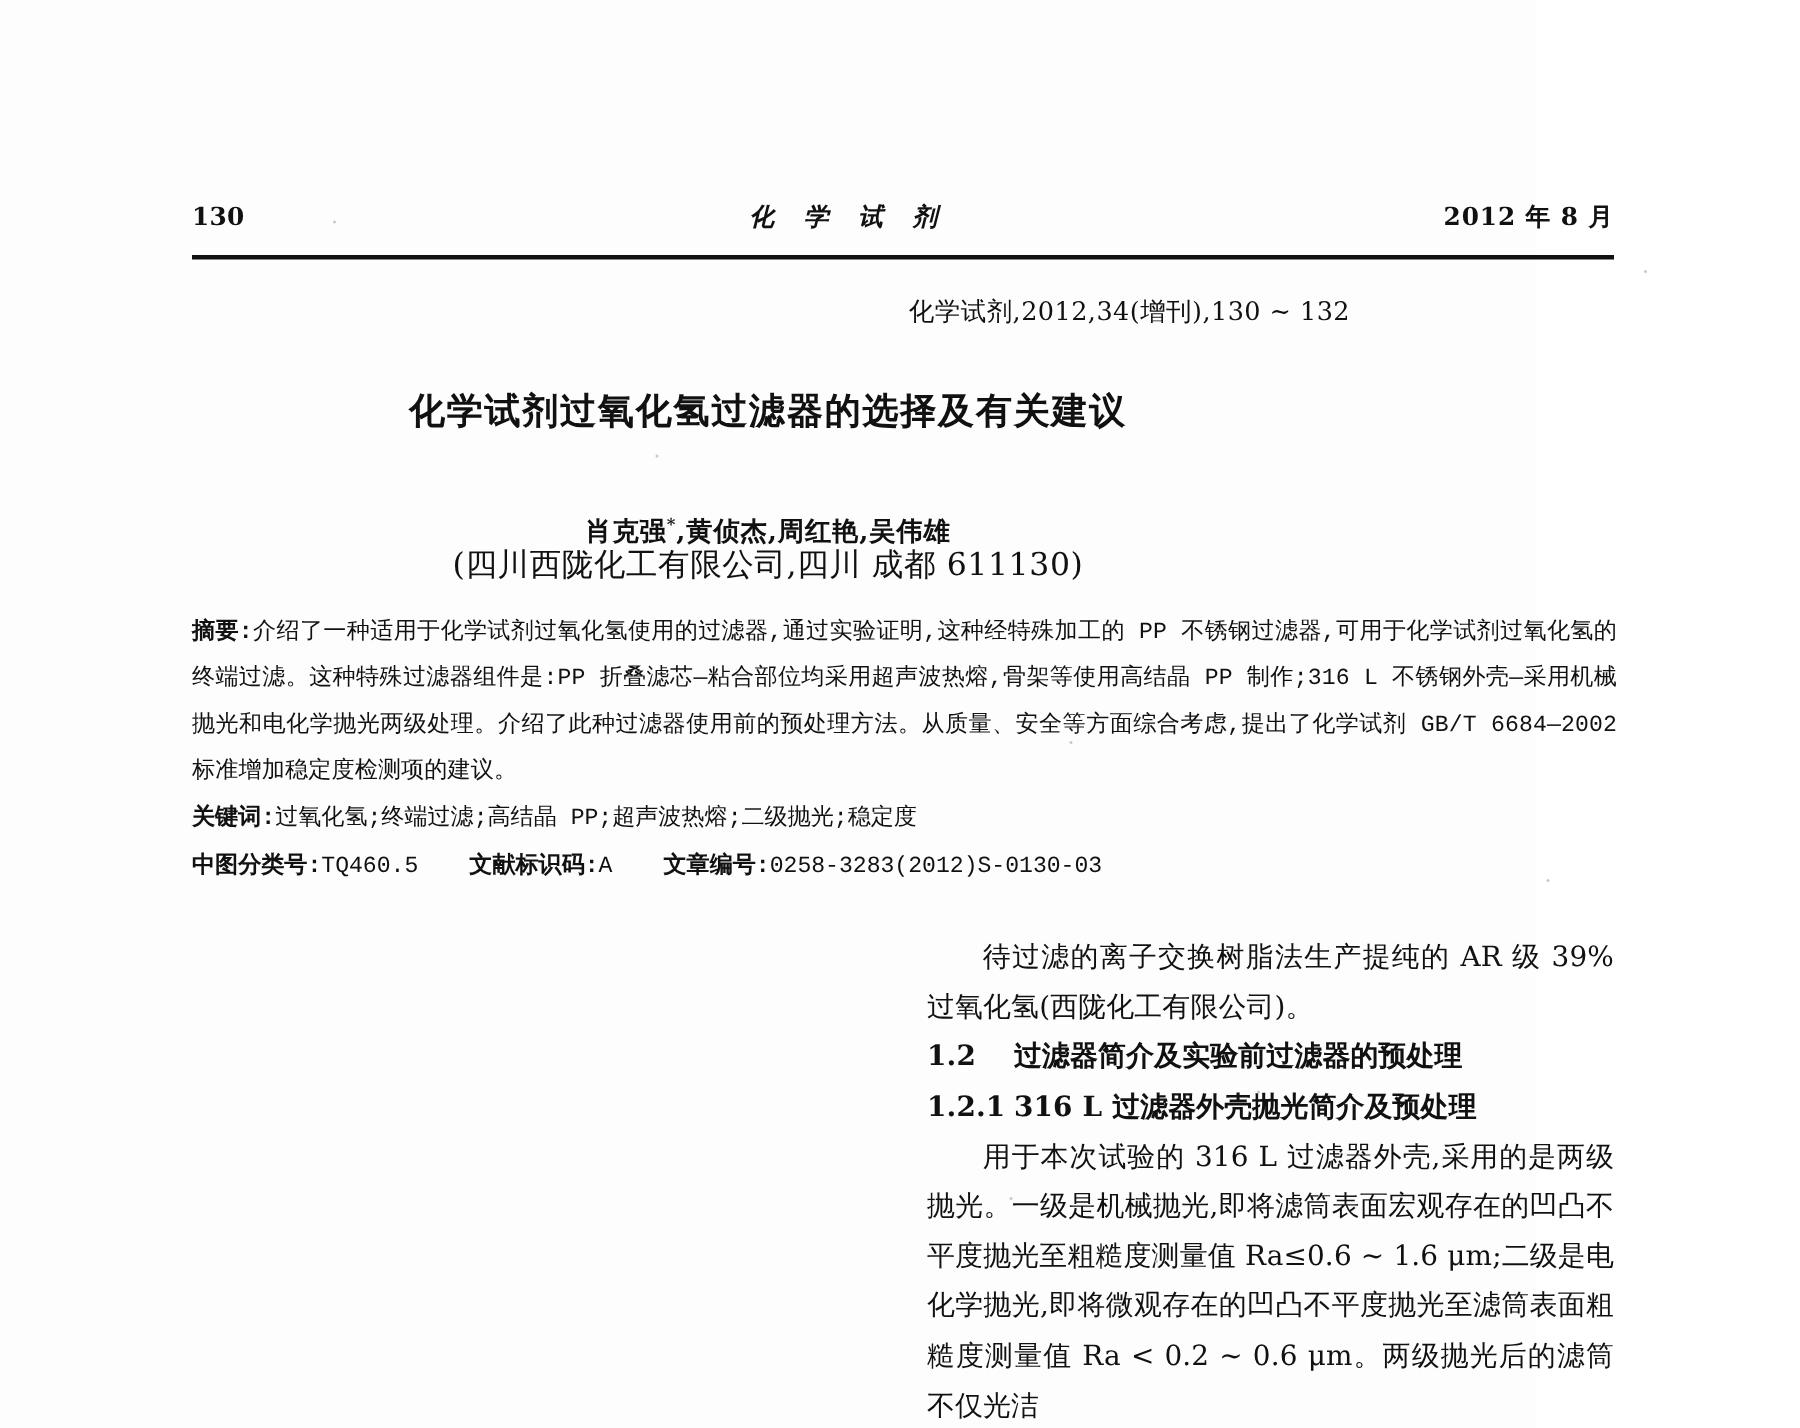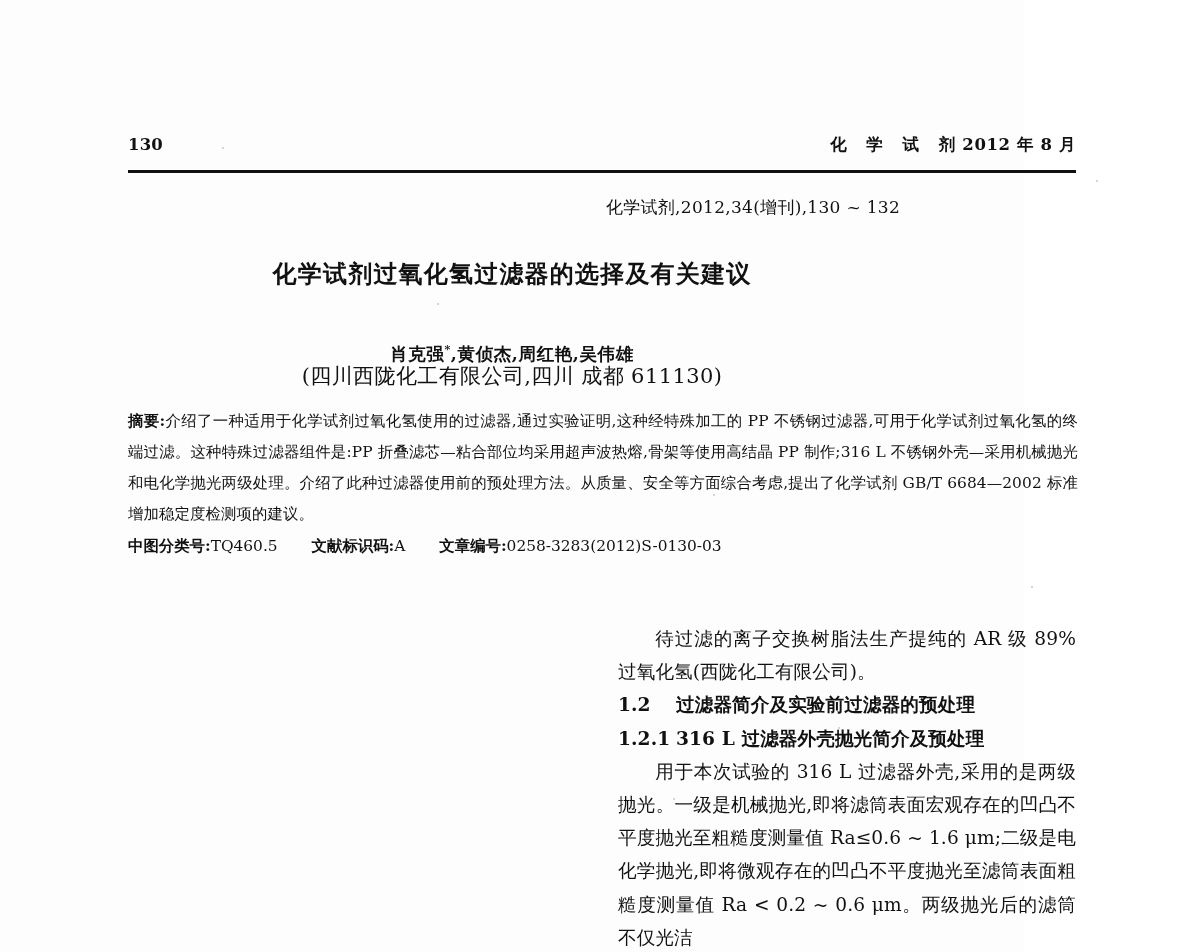--- a/index.html
+++ b/index.html
@@ -34,23 +34,24 @@
     display: flex;
     align-items: baseline;
     justify-content: space-between;
     font-size: 16.5px;
     font-weight: bold;
     letter-spacing: 0.2px;
   }
   .runhead .folio { flex: 0 0 auto; }
   .runhead .journal {
     flex: 1 1 auto;
-    text-align: right;
+    text-align: center;
     letter-spacing: 7px;
     padding-left: 6px;
+    font-style: italic;
   }
   .runhead .issue { flex: 0 0 auto; letter-spacing: 0.6px; }
 
   .rule {
     position: absolute;
     left: 128px;
     top: 170px;
     width: 948px;
     height: 3px;
     background: #111;
@@ -99,20 +100,21 @@
     letter-spacing: 0.4px;
   }
 
   
   .meta {
     position: absolute;
     left: 128px;
     top: 406px;
     width: 950px;
     font-size: 15.4px;
+    font-family: Liberation Mono, monospace;
   }
   .meta .abs-para {
     text-align: justify;
     text-justify: inter-character;
     line-height: 31px;
     margin: 0;
     letter-spacing: 0.1px;
   }
   .meta .kw,
   .meta .clc {
@@ -176,27 +178,28 @@
 
   <div class="authors">
     <span>肖克强</span><sup>*</sup><span>,黄侦杰,周红艳,吴伟雄</span>
   </div>
 
   <div class="affil">(四川西陇化工有限公司,四川 成都   611130)</div>
 
   <div class="meta">
     <p class="abs-para"><span class="lbl">摘要:</span><span>介绍了一种适用于化学试剂过氧化氢使用的过滤器,通过实验证明,这种经特殊加工的 PP 不锈钢过滤器,可用于化学试剂过氧化氢的终端过滤。这种特殊过滤器组件是:PP 折叠滤芯—粘合部位均采用超声波热熔,骨架等使用高结晶 PP 制作;316 L 不锈钢外壳—采用机械抛光和电化学抛光两级处理。介绍了此种过滤器使用前的预处理方法。从质量、安全等方面综合考虑,提出了化学试剂 GB/T 6684—2002 标准增加稳定度检测项的建议。</span></p>
 
+    <p class="kw"><span class="lbl">关键词:</span><span>过氧化氢;终端过滤;高结晶 PP;超声波热熔;二级抛光;稳定度</span></p>
 
     <p class="clc"><span class="lbl">中图分类号:</span><span>TQ460.5</span><span class="gapA"></span><span class="lbl">文献标识码:</span><span>A</span><span class="gapB"></span><span class="lbl">文章编号:</span><span>0258-3283(2012)S-0130-03</span></p>
   </div>
 
 
   <div class="col col-right">
-    <p class="indent">待过滤的离子交换树脂法生产提纯的 AR 级 89% 过氧化氢(西陇化工有限公司)。</p>
+    <p class="indent">待过滤的离子交换树脂法生产提纯的 AR 级 39% 过氧化氢(西陇化工有限公司)。</p>
     <p class="head"><span class="num">1.2</span><span>过滤器简介及实验前过滤器的预处理</span></p>
     <p class="head"><span class="num">1.2.1</span><span>316 L 过滤器外壳抛光简介及预处理</span></p>
     <p class="indent">用于本次试验的 316 L 过滤器外壳,采用的是两级抛光。一级是机械抛光,即将滤筒表面宏观存在的凹凸不平度抛光至粗糙度测量值 Ra≤0.6 ~ 1.6 μm;二级是电化学抛光,即将微观存在的凹凸不平度抛光至滤筒表面粗糙度测量值 Ra &lt; 0.2 ~ 0.6 μm。两级抛光后的滤筒不仅光洁</p>
   </div>
 
   <div class="speck" style="left:222px;top:147px;width:2px;height:2px;"></div>
   <div class="speck" style="left:1096px;top:180px;width:2px;height:2px;"></div>
   <div class="speck" style="left:437px;top:303px;width:2px;height:2px;"></div>
   <div class="speck" style="left:713px;top:494px;width:2px;height:2px;"></div>
   <div class="speck" style="left:1031px;top:586px;width:2px;height:2px;"></div>

